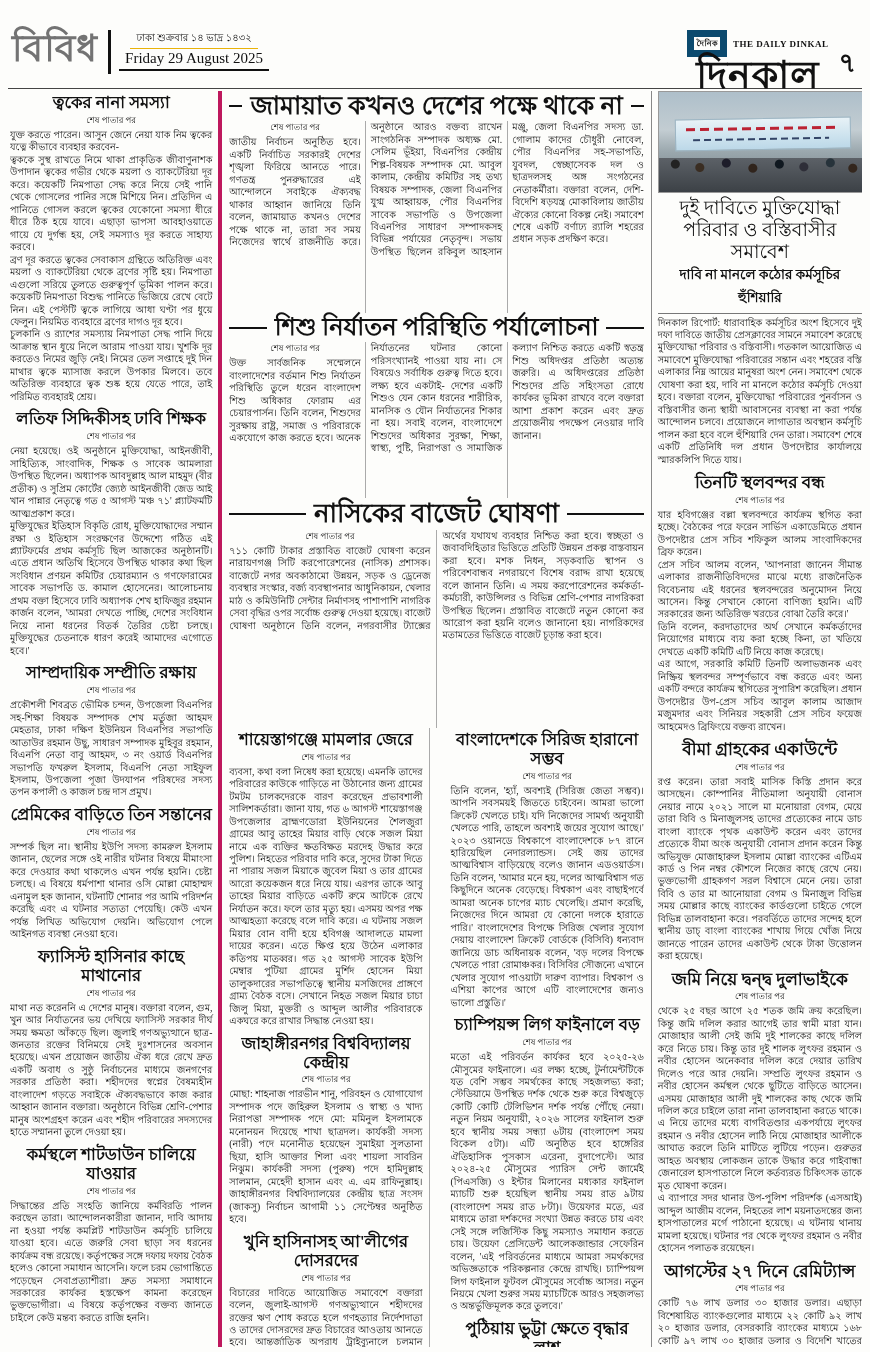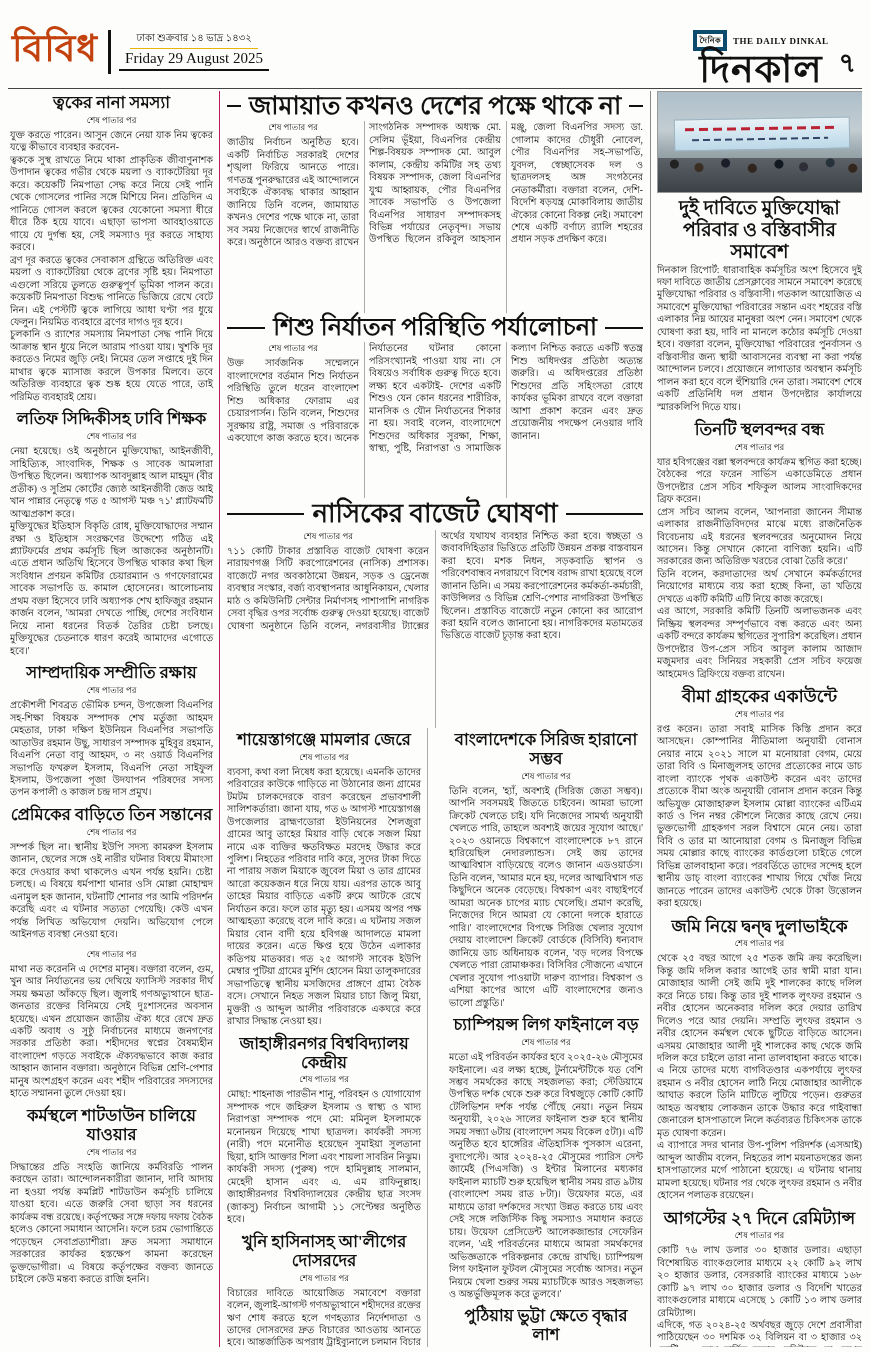--- a/index.html
+++ b/index.html
@@ -4,40 +4,40 @@
 <style>
   html,body{margin:0;padding:0;background:#e8e6e0;}
   .page{
     position:relative;width:870px;height:1352px;margin:0 auto;
     background:#fdfdfb;color:#111;overflow:hidden;
     font-family:"Liberation Serif","DejaVu Serif",serif;
   }
   
   .hdr{display:flex;align-items:flex-start;padding:30px 10px 4px 12px;height:54px;}
   .section-logo{
-    font-size:37px;font-weight:bold;color:#c2410c;line-height:1;
+    font-size:37px;font-weight:bold;color:#737373;line-height:1;
     letter-spacing:1px;padding-right:10px;
   }
   .hdr-sep{width:3px;background:#111;height:44px;margin-right:8px;}
   .datebox{display:flex;flex-direction:column;align-items:center;}
   .date-bn{font-size:10px;border-bottom:1px solid #eab308;padding:0 6px 1px;}
   .date-en{font-size:15px;padding:1px 6px 2px;border-bottom:2px solid #111;font-family:"Liberation Serif",serif;}
   .hdr-fill{flex:1;}
   .masthead{display:flex;align-items:flex-start;gap:10px;margin-right:4px;}
   .mast-core{display:flex;flex-direction:column;align-items:center;}
   .mast-top{display:flex;align-items:center;gap:6px;font-size:9px;font-weight:bold;letter-spacing:.5px;}
-  .mast-pre{font-size:8px;border:4px solid #0c4a6e;padding:0 2px;}
+  .mast-pre{font-size:8px;border:7px solid #0c4a6e;padding:0 2px;}
   .mast-bn{font-size:38px;font-weight:bold;line-height:.95;letter-spacing:1px;}
   .mast-slogan{font-size:9.5px;margin-top:11px;}
   .page-no{font-size:27px;font-weight:bold;margin-top:12px;}
   .hdr-rule{border-top:1px solid #444;margin:0 8px;}
   
   .content{display:flex;padding:2px 8px 0 10px;gap:0;height:1256px;overflow:hidden;}
   .col-left{width:210px;padding-right:6px;overflow:hidden;}
-  .mid{width:430px;padding:0 7px;border-left:1px solid #be185d;border-right:1px solid #888;overflow:hidden;}
+  .mid{width:430px;padding:0 7px;border-left:4px solid #be185d;border-right:1px solid #888;overflow:hidden;}
   .col-right{width:212px;padding-left:6px;overflow:hidden;}
   
   .art{margin-bottom:7px;}
   .art-h{font-size:16.5px;font-weight:bold;text-align:center;line-height:1.15;margin:3px 0 1px;}
   .cont{font-size:8.5px;text-align:center;margin-bottom:1px;}
   .body-t{font-size:9.6px;line-height:1.3;text-align:justify;white-space:pre-line;}
   
   .banner{display:flex;align-items:center;gap:8px;margin:2px 0 2px;}
   .banner .ln{flex:1;border-top:2.5px solid #111;}
   .banner .tx{font-size:25px;font-weight:bold;white-space:nowrap;line-height:1.05;}
@@ -73,21 +73,21 @@
       radial-gradient(circle at 8% 18%, #222 4px, transparent 5px),
       radial-gradient(circle at 20% 28%, #3a2d22 4px, transparent 5px),
       radial-gradient(circle at 33% 15%, #1d1d2a 4px, transparent 5px),
       radial-gradient(circle at 46% 30%, #30241c 4px, transparent 5px),
       radial-gradient(circle at 59% 18%, #101820 4px, transparent 5px),
       radial-gradient(circle at 71% 26%, #2e2e38 4px, transparent 5px),
       radial-gradient(circle at 84% 14%, #27333b 4px, transparent 5px),
       radial-gradient(circle at 95% 30%, #33261d 4px, transparent 5px),
       linear-gradient(180deg,#5c6167,#3c4146);
   }
-  .ph-head{font-size:19px;font-weight:bold;text-align:center;line-height:1.15;margin:4px 0 1px;}
+  .ph-head{font-size:19px;font-weight:normal;text-align:center;line-height:1.15;margin:4px 0 1px;}
   .ph-sub{font-size:13.5px;font-weight:bold;text-align:center;margin-bottom:3px;border-bottom:1px solid #777;padding-bottom:3px;}
   .r-art .art-h{font-size:17px;}
 </style>
 </head>
 <body>
 
 <div class="page">
 
   <div class="hdr">
     <div class="section-logo">বিবিধ</div>
@@ -132,20 +132,21 @@
         <div class="art-h">সাম্প্রদায়িক সম্প্রীতি রক্ষায়</div>
         <div class="cont">শেষ পাতার পর</div>
         <div class="body-t">প্রকৌশলী শিবব্রত ভৌমিক চন্দন, উপজেলা বিএনপির সহ-শিক্ষা বিষয়ক সম্পাদক শেখ মর্তুজা আহমদ মেহতার, ঢাকা দক্ষিণ ইউনিয়ন বিএনপির সভাপতি আতাউর রহমান উছু, সাধারণ সম্পাদক মুহিবুর রহমান, বিএনপি নেতা বাবু আহমদ, ৩ নং ওয়ার্ড বিএনপির সভাপতি ফখরুল ইসলাম, বিএনপি নেতা সাইফুল ইসলাম, উপজেলা পূজা উদযাপন পরিষদের সদস্য তপন কপালী ও কাজল চন্দ্র দাস প্রমুখ।</div>
       </div>
       <div class="art">
         <div class="art-h">প্রেমিকের বাড়িতে তিন সন্তানের</div>
         <div class="cont">শেষ পাতার পর</div>
         <div class="body-t">সম্পর্ক ছিল না। স্থানীয় ইউপি সদস্য কামরুল ইসলাম জানান, ছেলের সঙ্গে ওই নারীর ঘটনার বিষয়ে মীমাংসা করে দেওয়ার কথা থাকলেও এখন পর্যন্ত হয়নি। চেষ্টা চলছে। এ বিষয়ে ধর্মপাশা থানার ওসি মোল্লা মোহাম্মদ এনামুল হক জানান, ঘটনাটি শোনার পর আমি পরিদর্শন করেছি এবং এ ঘটনার সত্যতা পেয়েছি। কেউ এখন পর্যন্ত লিখিত অভিযোগ দেয়নি। অভিযোগ পেলে আইনগত ব্যবস্থা নেওয়া হবে।</div>
       </div>
       <div class="art">
+        <div class="art-h">ফ্যাসিস্ট হাসিনার কাছে মাথানোর</div>
         <div class="cont">শেষ পাতার পর</div>
         <div class="body-t">মাথা নত করেননি এ দেশের মানুষ। বক্তারা বলেন, গুম, খুন আর নির্যাতনের ভয় দেখিয়ে ফ্যাসিস্ট সরকার দীর্ঘ সময় ক্ষমতা আঁকড়ে ছিল। জুলাই গণঅভ্যুত্থানে ছাত্র-জনতার রক্তের বিনিময়ে সেই দুঃশাসনের অবসান হয়েছে। এখন প্রয়োজন জাতীয় ঐক্য ধরে রেখে দ্রুত একটি অবাধ ও সুষ্ঠু নির্বাচনের মাধ্যমে জনগণের সরকার প্রতিষ্ঠা করা। শহীদদের স্বপ্নের বৈষম্যহীন বাংলাদেশ গড়তে সবাইকে ঐক্যবদ্ধভাবে কাজ করার আহ্বান জানান বক্তারা। অনুষ্ঠানে বিভিন্ন শ্রেণি-পেশার মানুষ অংশগ্রহণ করেন এবং শহীদ পরিবারের সদস্যদের হাতে সম্মাননা তুলে দেওয়া হয়।</div>
       </div>
       <div class="art">
         <div class="art-h">কর্মস্থলে শাটডাউন চালিয়ে যাওয়ার</div>
         <div class="cont">শেষ পাতার পর</div>
         <div class="body-t">সিদ্ধান্তের প্রতি সংহতি জানিয়ে কর্মবিরতি পালন করছেন তারা। আন্দোলনকারীরা জানান, দাবি আদায় না হওয়া পর্যন্ত কমপ্লিট শাটডাউন কর্মসূচি চালিয়ে যাওয়া হবে। এতে জরুরি সেবা ছাড়া সব ধরনের কার্যক্রম বন্ধ রয়েছে। কর্তৃপক্ষের সঙ্গে দফায় দফায় বৈঠক হলেও কোনো সমাধান আসেনি। ফলে চরম ভোগান্তিতে পড়েছেন সেবাপ্রত্যাশীরা। দ্রুত সমস্যা সমাধানে সরকারের কার্যকর হস্তক্ষেপ কামনা করেছেন ভুক্তভোগীরা। এ বিষয়ে কর্তৃপক্ষের বক্তব্য জানতে চাইলে কেউ মন্তব্য করতে রাজি হননি।</div>
       </div>
     </div>
 
@@ -220,20 +221,21 @@
       </div>
     </div>
 
     <div class="col-right">
       <div class="photo">
         <div class="banner-strip"></div>
         <div class="crowd"></div>
       </div>
       <div class="art r-art">
         <div class="ph-head">দুই দাবিতে মুক্তিযোদ্ধা পরিবার ও বস্তিবাসীর সমাবেশ</div>
+        <div class="ph-sub">দাবি না মানলে কঠোর কর্মসূচির হুঁশিয়ারি</div>
         <div class="body-t">দিনকাল রিপোর্ট: ধারাবাহিক কর্মসূচির অংশ হিসেবে দুই দফা দাবিতে জাতীয় প্রেসক্লাবের সামনে সমাবেশ করেছে মুক্তিযোদ্ধা পরিবার ও বস্তিবাসী। গতকাল আয়োজিত এ সমাবেশে মুক্তিযোদ্ধা পরিবারের সন্তান এবং শহরের বস্তি এলাকার নিম্ন আয়ের মানুষরা অংশ নেন। সমাবেশ থেকে ঘোষণা করা হয়, দাবি না মানলে কঠোর কর্মসূচি দেওয়া হবে। বক্তারা বলেন, মুক্তিযোদ্ধা পরিবারের পুনর্বাসন ও বস্তিবাসীর জন্য স্থায়ী আবাসনের ব্যবস্থা না করা পর্যন্ত আন্দোলন চলবে। প্রয়োজনে লাগাতার অবস্থান কর্মসূচি পালন করা হবে বলে হুঁশিয়ারি দেন তারা। সমাবেশ শেষে একটি প্রতিনিধি দল প্রধান উপদেষ্টার কার্যালয়ে স্মারকলিপি দিতে যায়।</div>
       </div>
       <div class="art r-art">
         <div class="art-h">তিনটি স্থলবন্দর বন্ধ</div>
         <div class="cont">শেষ পাতার পর</div>
         <div class="body-t">যার হবিগঞ্জের বল্লা স্থলবন্দরে কার্যক্রম স্থগিত করা হচ্ছে। বৈঠকের পরে ফরেন সার্ভিস একাডেমিতে প্রধান উপদেষ্টার প্রেস সচিব শফিকুল আলম সাংবাদিকদের ব্রিফ করেন।
 প্রেস সচিব আলম বলেন, 'আপনারা জানেন সীমান্ত এলাকার রাজনীতিবিদদের মাঝে মধ্যে রাজনৈতিক বিবেচনায় এই ধরনের স্থলবন্দরের অনুমোদন নিয়ে আসেন। কিন্তু সেখানে কোনো বাণিজ্য হয়নি। এটি সরকারের জন্য অতিরিক্ত খরচের বোঝা তৈরি করে।'
 তিনি বলেন, করদাতাদের অর্থ সেখানে কর্মকর্তাদের নিয়োগের মাধ্যমে ব্যয় করা হচ্ছে কিনা, তা খতিয়ে দেখতে একটি কমিটি এটি নিয়ে কাজ করেছে।
 এর আগে, সরকারি কমিটি তিনটি অলাভজনক এবং নিষ্ক্রিয় স্থলবন্দর সম্পূর্ণভাবে বন্ধ করতে এবং অন্য একটি বন্দরে কার্যক্রম স্থগিতের সুপারিশ করেছিল। প্রধান উপদেষ্টার উপ-প্রেস সচিব আবুল কালাম আজাদ মজুমদার এবং সিনিয়র সহকারী প্রেস সচিব ফয়েজ আহমেদও ব্রিফিংয়ে বক্তব্য রাখেন।</div>
       </div>

